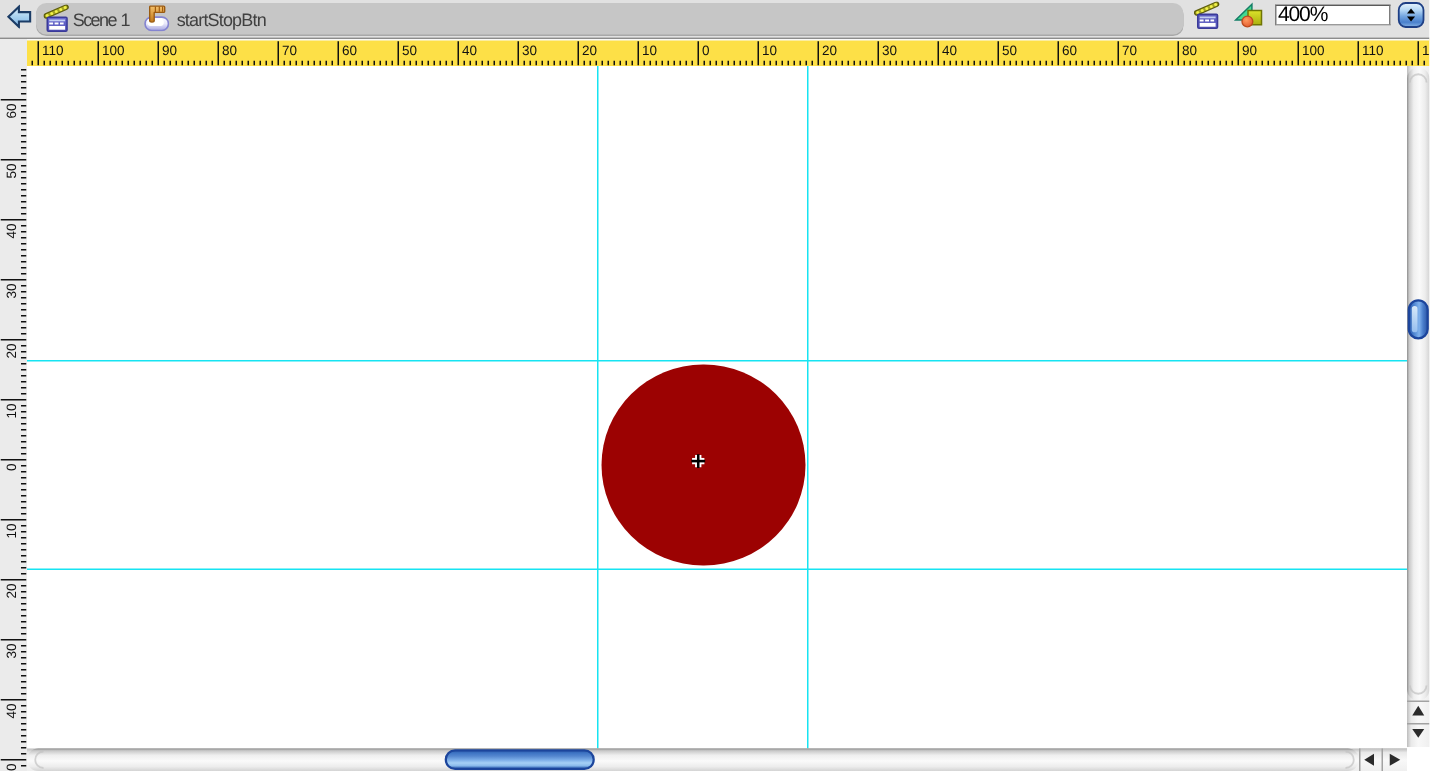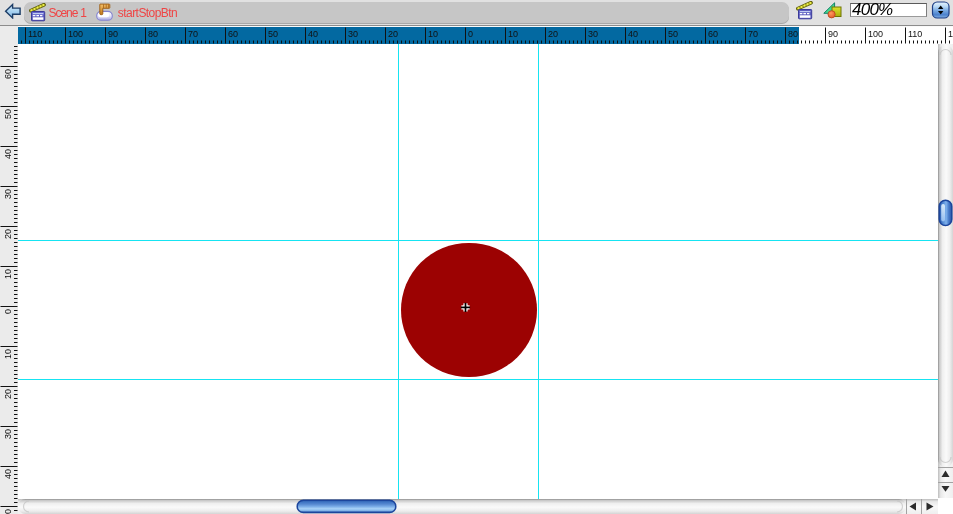--- a/index.html
+++ b/index.html
@@ -3,41 +3,41 @@
 html,body{margin:0;padding:0;}
 body{width:953px;height:514px;overflow:hidden;font-family:"Liberation Sans",sans-serif;background:#fff;}
 .abs{position:absolute;}
 #root{position:relative;width:953px;height:514px;}
 
 #bar{left:0;top:0;width:953px;height:25px;background:#e1e1e1;}
 #tab{left:24px;top:1.5px;width:765px;height:21.5px;background:#c6c6c6;border-radius:7px;box-shadow:0 1px 0 #a8a8a8;}
 #sep1{left:0;top:24.5px;width:953px;height:1px;background:#8c8c8c;}
 #sep2{left:0;top:25.5px;width:953px;height:1px;background:#fbfbfb;}
 
-#hrul{left:0;top:26px;width:799px;height:18px;background:#0369a1;}
+#hrul{left:0;top:26px;width:953px;height:18px;background:#fde047;}
 #vrul{left:0;top:26px;width:18px;height:488px;background:#ebebeb;}
 .hruler{position:absolute;left:0;top:0;}
 .vruler{position:absolute;left:0;top:0;}
 
 #canvas{left:18px;top:44px;width:920px;height:455px;background:#fff;}
 .gv{position:absolute;top:0;width:1.1px;height:455px;background:#16e4f2;}
 .gh{position:absolute;left:0;width:920px;height:1.1px;background:#16e4f2;}
 #circle{position:absolute;left:383px;top:199.3px;width:135.5px;height:134.2px;border-radius:50%;background:#9c0202;}
 
 #vsb-base{left:938px;top:44px;width:15px;height:454px;background:linear-gradient(to right,#bdbdbd 0%,#e9e9e9 18%,#f8f8f8 50%,#efefef 100%);}
 #vsb{left:938px;top:44.5px;width:15px;height:422px;border-radius:7.5px;background:linear-gradient(to right,#8e8e8e 0%,#c9c9c9 10%,#efefef 30%,#fafafa 55%,#ededed 80%,#d4d4d4 100%);}
 #vsb-btns{left:938px;top:467px;width:15px;height:31px;background:linear-gradient(to right,#bdbdbd 0%,#e9e9e9 18%,#f8f8f8 50%,#efefef 100%);}
 #hsb-base{left:18px;top:499px;width:920px;height:15px;background:linear-gradient(to bottom,#bdbdbd 0%,#e9e9e9 18%,#f8f8f8 50%,#efefef 100%);}
 #hsb{left:18px;top:499px;width:888px;height:15px;border-radius:7.5px;background:linear-gradient(to bottom,#8e8e8e 0%,#c9c9c9 10%,#efefef 30%,#fafafa 55%,#ededed 80%,#d4d4d4 100%);}
 #hsb-btns{left:906px;top:499px;width:32px;height:15px;background:linear-gradient(to bottom,#bdbdbd 0%,#e9e9e9 18%,#f8f8f8 50%,#efefef 100%);}
 #corner{left:938px;top:498px;width:15px;height:16px;background:#fff;}
 
-.lbl{position:absolute;color:#ef4444;font-size:12px;line-height:13px;white-space:pre;}
+.lbl{position:absolute;color:#404040;font-size:12px;line-height:13px;white-space:pre;}
 #zoomfield{left:850px;top:2.5px;width:75px;height:12.5px;background:#fff;border:1px solid #7d7d7d;border-top-color:#5a5a5a;border-bottom-color:#9a9a9a;}
-#zoomtext{left:852px;top:3.4px;font-size:17px;line-height:13px;letter-spacing:-0.75px;color:#000;font-style:italic;}
+#zoomtext{left:852px;top:3.4px;font-size:14px;line-height:13px;letter-spacing:-0.75px;color:#000;}
 </style></head>
 <body>
 <div id="root">
 <div class="abs" id="bar"></div>
 <div class="abs" id="tab"></div>
 <div class="abs" id="sep1"></div>
 <div class="abs" id="sep2"></div>
 <div class="abs" id="hrul">
       <svg class="hruler" width="953" height="18" viewBox="0 0 953 18">
 <rect x="0" y="0" width="953" height="1" fill="#fafafa"></rect>

